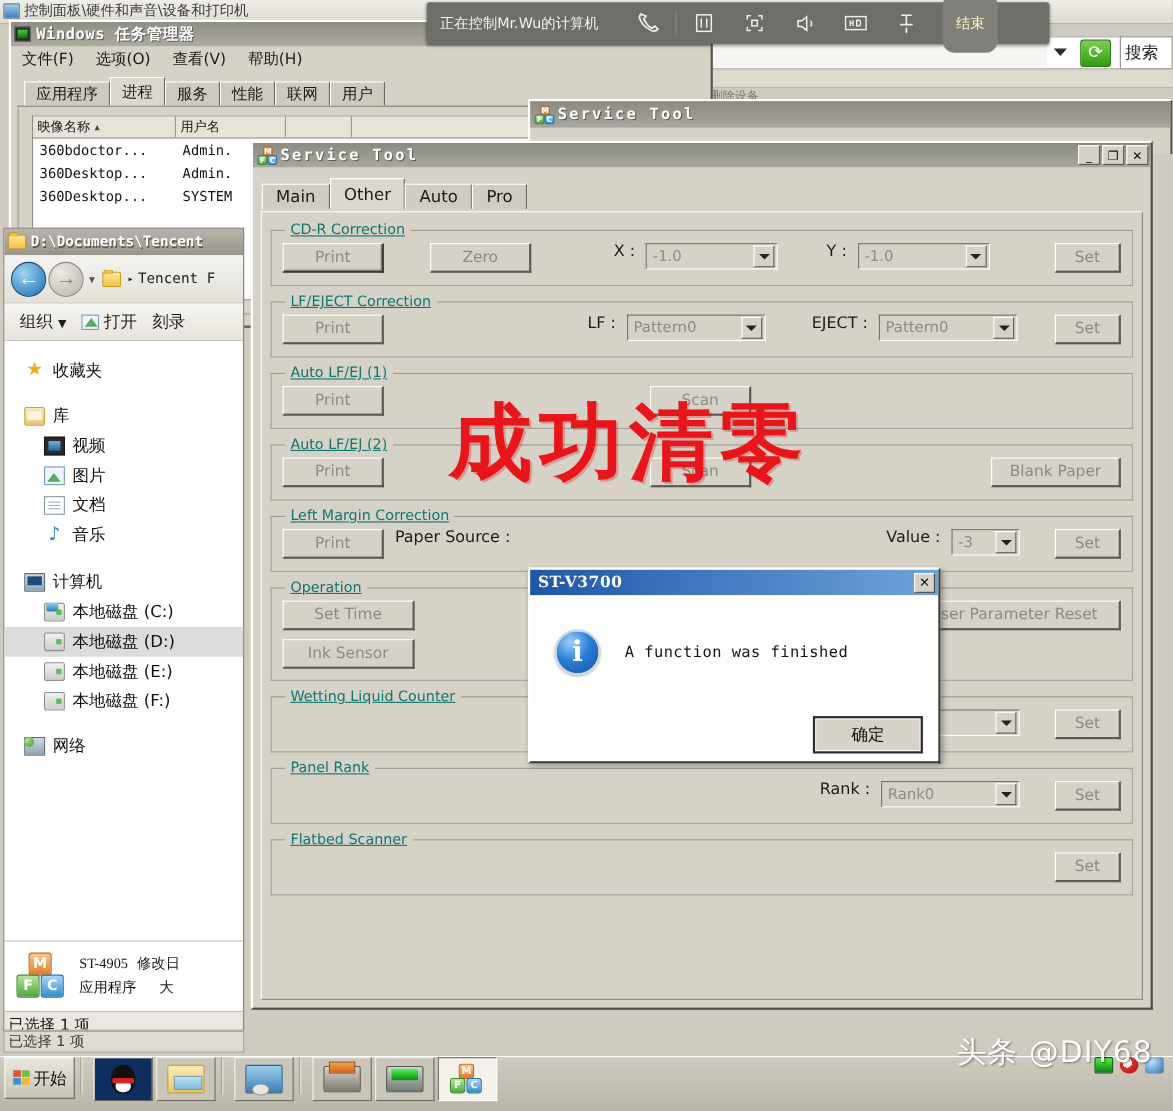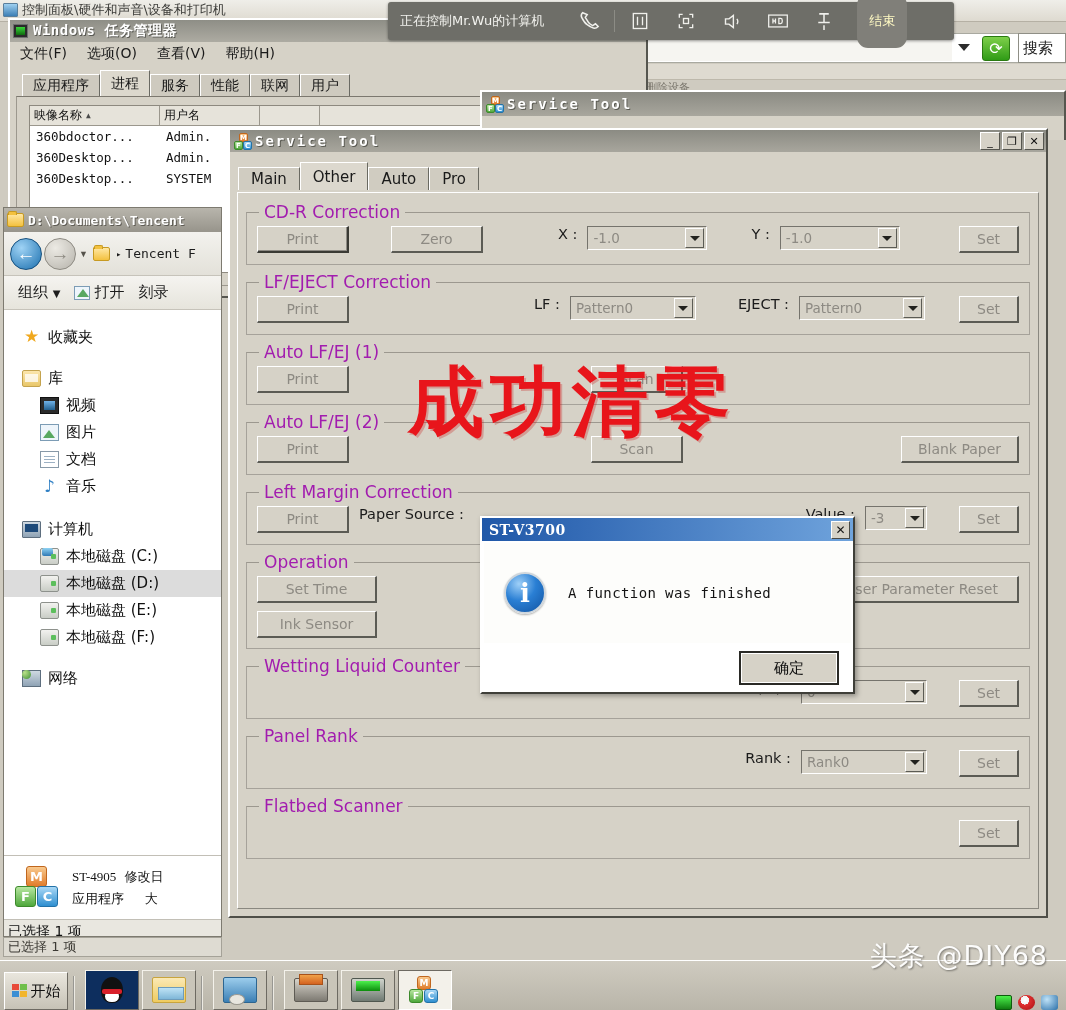--- a/index.html
+++ b/index.html
@@ -304,22 +304,23 @@
     border-top: 1px solid #ffffff; border-left: 1px solid #ffffff;
     border-right: 1px solid #8a8880; border-bottom: 1px solid #8a8880;
     padding: 9px 8px;
   }
   fieldset.gb {
     border: 1px solid #a6a29a; border-top: 1px solid #9c988f;
     margin-bottom: 7px; padding: 4px 10px 8px 10px; position: relative;
     background: transparent;
   }
   fieldset.gb > legend {
-    font-size: 17px; color: #a21caf; padding: 0 5px; margin-left: 2px;
+    font-size: 13px; color: #0f766e; padding: 0 5px; margin-left: 2px;
     font-family: "DejaVu Sans", sans-serif;
+    text-decoration: underline;
   }
   .row { display: flex; align-items: flex-start; gap: 10px; min-height: 30px; }
   .btn {
     min-width: 92px; height: 27px; background: #d6d2c7;
     border-top: 1px solid #ffffff; border-left: 1px solid #ffffff;
     border-right: 2px solid #5b5b54; border-bottom: 2px solid #5b5b54;
     color: #8d8a83; font-size: 14px; display: flex; align-items: center; justify-content: center;
     font-family: "DejaVu Sans", sans-serif; white-space: nowrap; padding: 0 8px;
   }
   .btn.strong {
@@ -411,21 +412,21 @@
     font-family: "DejaVu Sans", sans-serif; font-weight: bold;
     text-shadow: 2px 2px 0 rgba(200,0,0,.25);
     pointer-events: none; white-space: nowrap;
   }
 
   
   .taskbar {
     position: absolute; left: 0; bottom: 0; width: 1066px; height: 50px;
     background: linear-gradient(#cfcbc0, #b9b5a9);
     border-top: 1px solid #ffffff;
-    display: flex; align-items: flex-end; padding-left: 4px; gap: 3px;
+    display: flex; align-items: flex-start; padding-left: 4px; gap: 3px;
   }
   .startbtn {
     width: 64px; height: 38px; background: linear-gradient(#e9e6dd, #c6c2b6);
     border-top: 1px solid #ffffff; border-left: 1px solid #ffffff;
     border-right: 1px solid #6d6a62; border-bottom: 1px solid #6d6a62;
     display: flex; align-items: center; justify-content: center; gap: 3px;
     font-size: 15px; color: #111; font-family: "DejaVu Sans", sans-serif;
   }
   .winlogo { width: 16px; height: 15px; position: relative; flex: 0 0 auto; }
   .winlogo i { position: absolute; width: 7px; height: 6px; }

